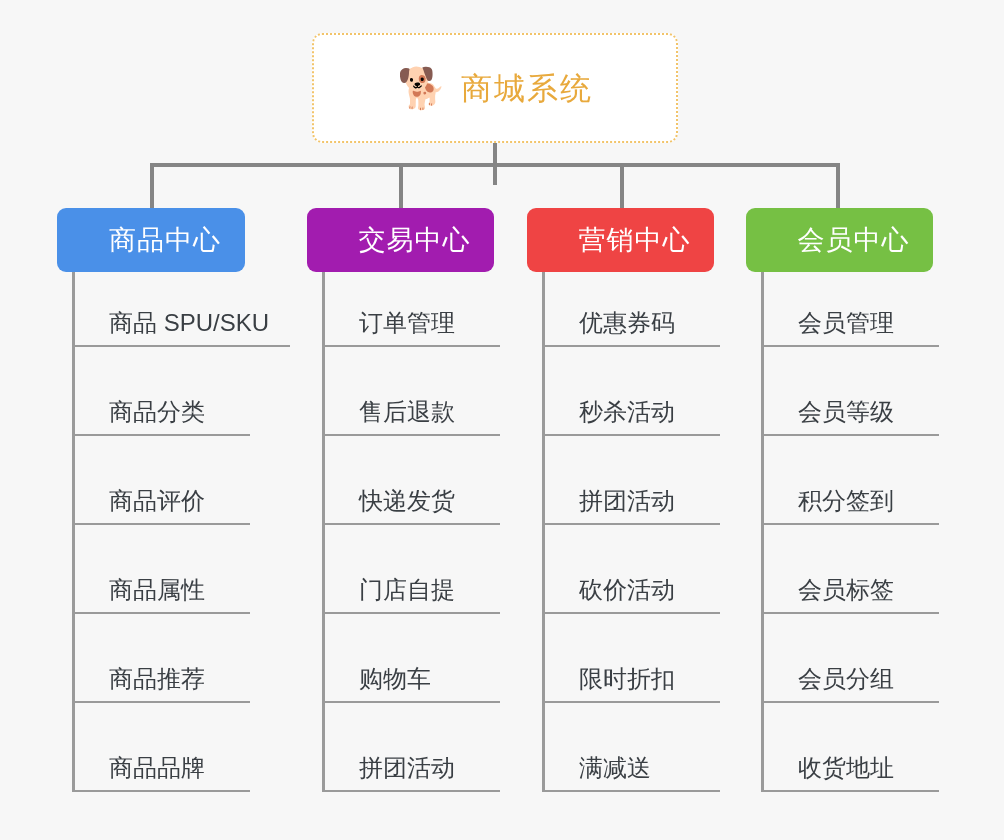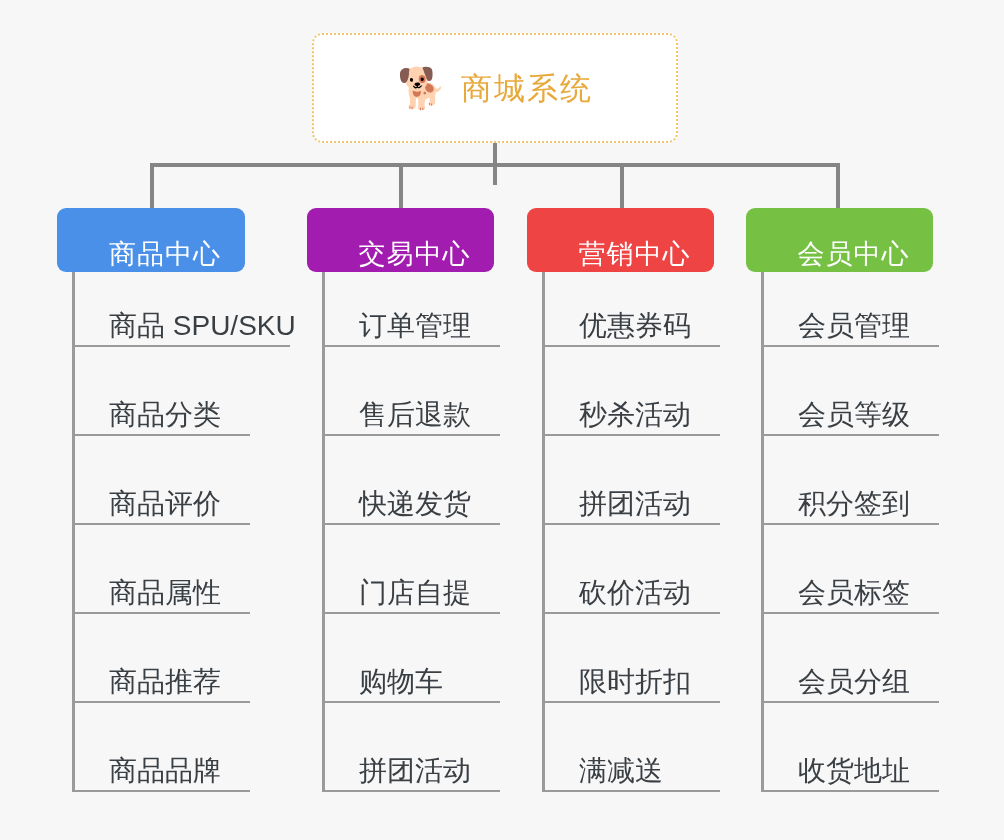--- a/index.html
+++ b/index.html
@@ -85,21 +85,21 @@
   }
   .col-1 { left: 57px;  width: 188px; }
   .col-2 { left: 307px; width: 187px; }
   .col-3 { left: 527px; width: 187px; }
   .col-4 { left: 746px; width: 187px; }
 
   .branch-header {
     height: 64px;
     border-radius: 9px;
     display: flex;
-    align-items: flex-end;
+    align-items: center;
     justify-content: center;
     color: #ffffff;
     font-size: 27px;
     letter-spacing: 1px;
     box-sizing: border-box;
     white-space: nowrap;
     padding-left: 28px;
   }
 
   .leaf-list {
@@ -112,21 +112,22 @@
     margin-bottom: 0;
   }
 
   .leaf-item {
     height: 89px;
     box-sizing: border-box;
     border-bottom: 2px solid #9a9a9a;
     display: flex;
     align-items: flex-end;
     padding-left: 34px;
-    font-size: 28px;
+    padding-bottom: 6px;
+    font-size: 24px;
     color: #3a3f44;
     white-space: nowrap;
     width: 175px;
   }
   .leaf-item:first-child {
     height: 75px;
   }
   
   .col-1 .leaf-item:first-child { width: 215px; }
 </style>

